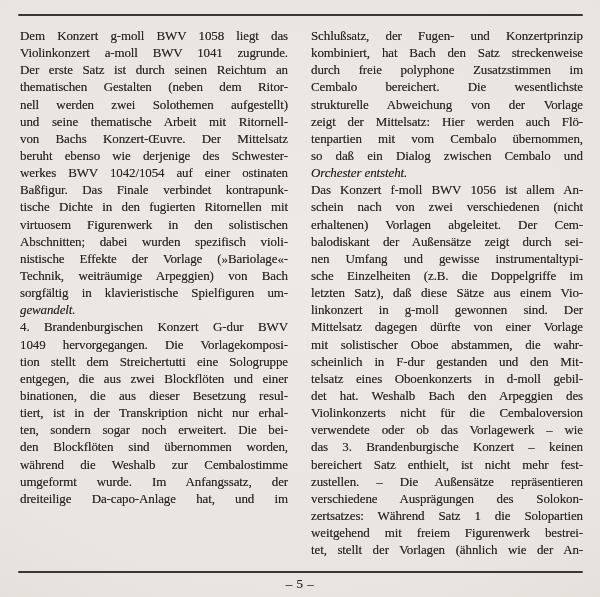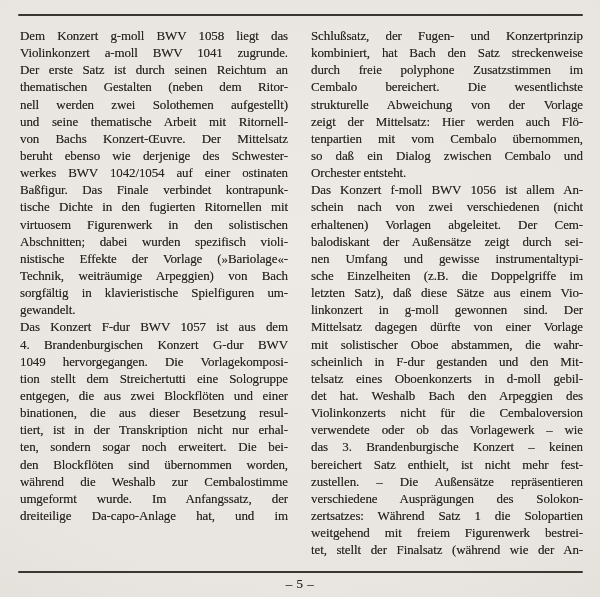--- a/index.html
+++ b/index.html
@@ -43,20 +43,21 @@
     font-size: 13px;
     letter-spacing: -0.12px;
     white-space: nowrap;
     overflow: hidden;
     text-align: justify;
     text-align-last: justify;
     text-shadow: 0 0 0.6px rgba(46, 40, 34, 0.55);
   }
   .line.para-end {
     text-align-last: left;
+    font-style: italic;
   }
   .page-number {
     position: absolute;
     top: 576px;
     left: 0;
     right: 0;
     text-align: center;
     font-size: 13px;
     letter-spacing: 0.5px;
     text-shadow: 0 0 0.6px rgba(46, 40, 34, 0.55);
@@ -80,21 +81,20 @@
         <div class="line">beruht ebenso wie derjenige des Schwester-</div>
         <div class="line">werkes BWV 1042/1054 auf einer ostinaten</div>
         <div class="line">Baßfigur. Das Finale verbindet kontrapunk-</div>
         <div class="line">tische Dichte in den fugierten Ritornellen mit</div>
         <div class="line">virtuosem Figurenwerk in den solistischen</div>
         <div class="line">Abschnitten; dabei wurden spezifisch violi-</div>
         <div class="line">nistische Effekte der Vorlage (»Bariolage«-</div>
         <div class="line">Technik, weiträumige Arpeggien) von Bach</div>
         <div class="line">sorgfältig in klavieristische Spielfiguren um-</div>
         <div class="line para-end">gewandelt.</div>
-        <div class="line">Das Konzert F-dur BWV 1057 ist aus dem</div>
         <div class="line">4. Brandenburgischen Konzert G-dur BWV</div>
         <div class="line">1049 hervorgegangen. Die Vorlagekomposi-</div>
         <div class="line">tion stellt dem Streichertutti eine Sologruppe</div>
         <div class="line">entgegen, die aus zwei Blockflöten und einer</div>
         <div class="line">binationen, die aus dieser Besetzung resul-</div>
         <div class="line">tiert, ist in der Transkription nicht nur erhal-</div>
         <div class="line">ten, sondern sogar noch erweitert. Die bei-</div>
         <div class="line">den Blockflöten sind übernommen worden,</div>
         <div class="line">während die Weshalb zur Cembalostimme</div>
         <div class="line">umgeformt wurde. Im Anfangssatz, der</div>
@@ -124,20 +124,20 @@
         <div class="line">telsatz eines Oboenkonzerts in d-moll gebil-</div>
         <div class="line">det hat. Weshalb Bach den Arpeggien des</div>
         <div class="line">Violinkonzerts nicht für die Cembaloversion</div>
         <div class="line">verwendete oder ob das Vorlagewerk – wie</div>
         <div class="line">das 3. Brandenburgische Konzert – keinen</div>
         <div class="line">bereichert Satz enthielt, ist nicht mehr fest-</div>
         <div class="line">zustellen. – Die Außensätze repräsentieren</div>
         <div class="line">verschiedene Ausprägungen des Solokon-</div>
         <div class="line">zertsatzes: Während Satz 1 die Solopartien</div>
         <div class="line">weitgehend mit freiem Figurenwerk bestrei-</div>
-        <div class="line">tet, stellt der Finalsatz (während wie der An-</div>
+        <div class="line">tet, stellt der Vorlagen (ähnlich wie der An-</div>
       </div>
   </div>
 
   <div class="rule rule-bottom"></div>
 
   <div class="page-number">– 5 –</div>
 </div>
 
 </body></html>

